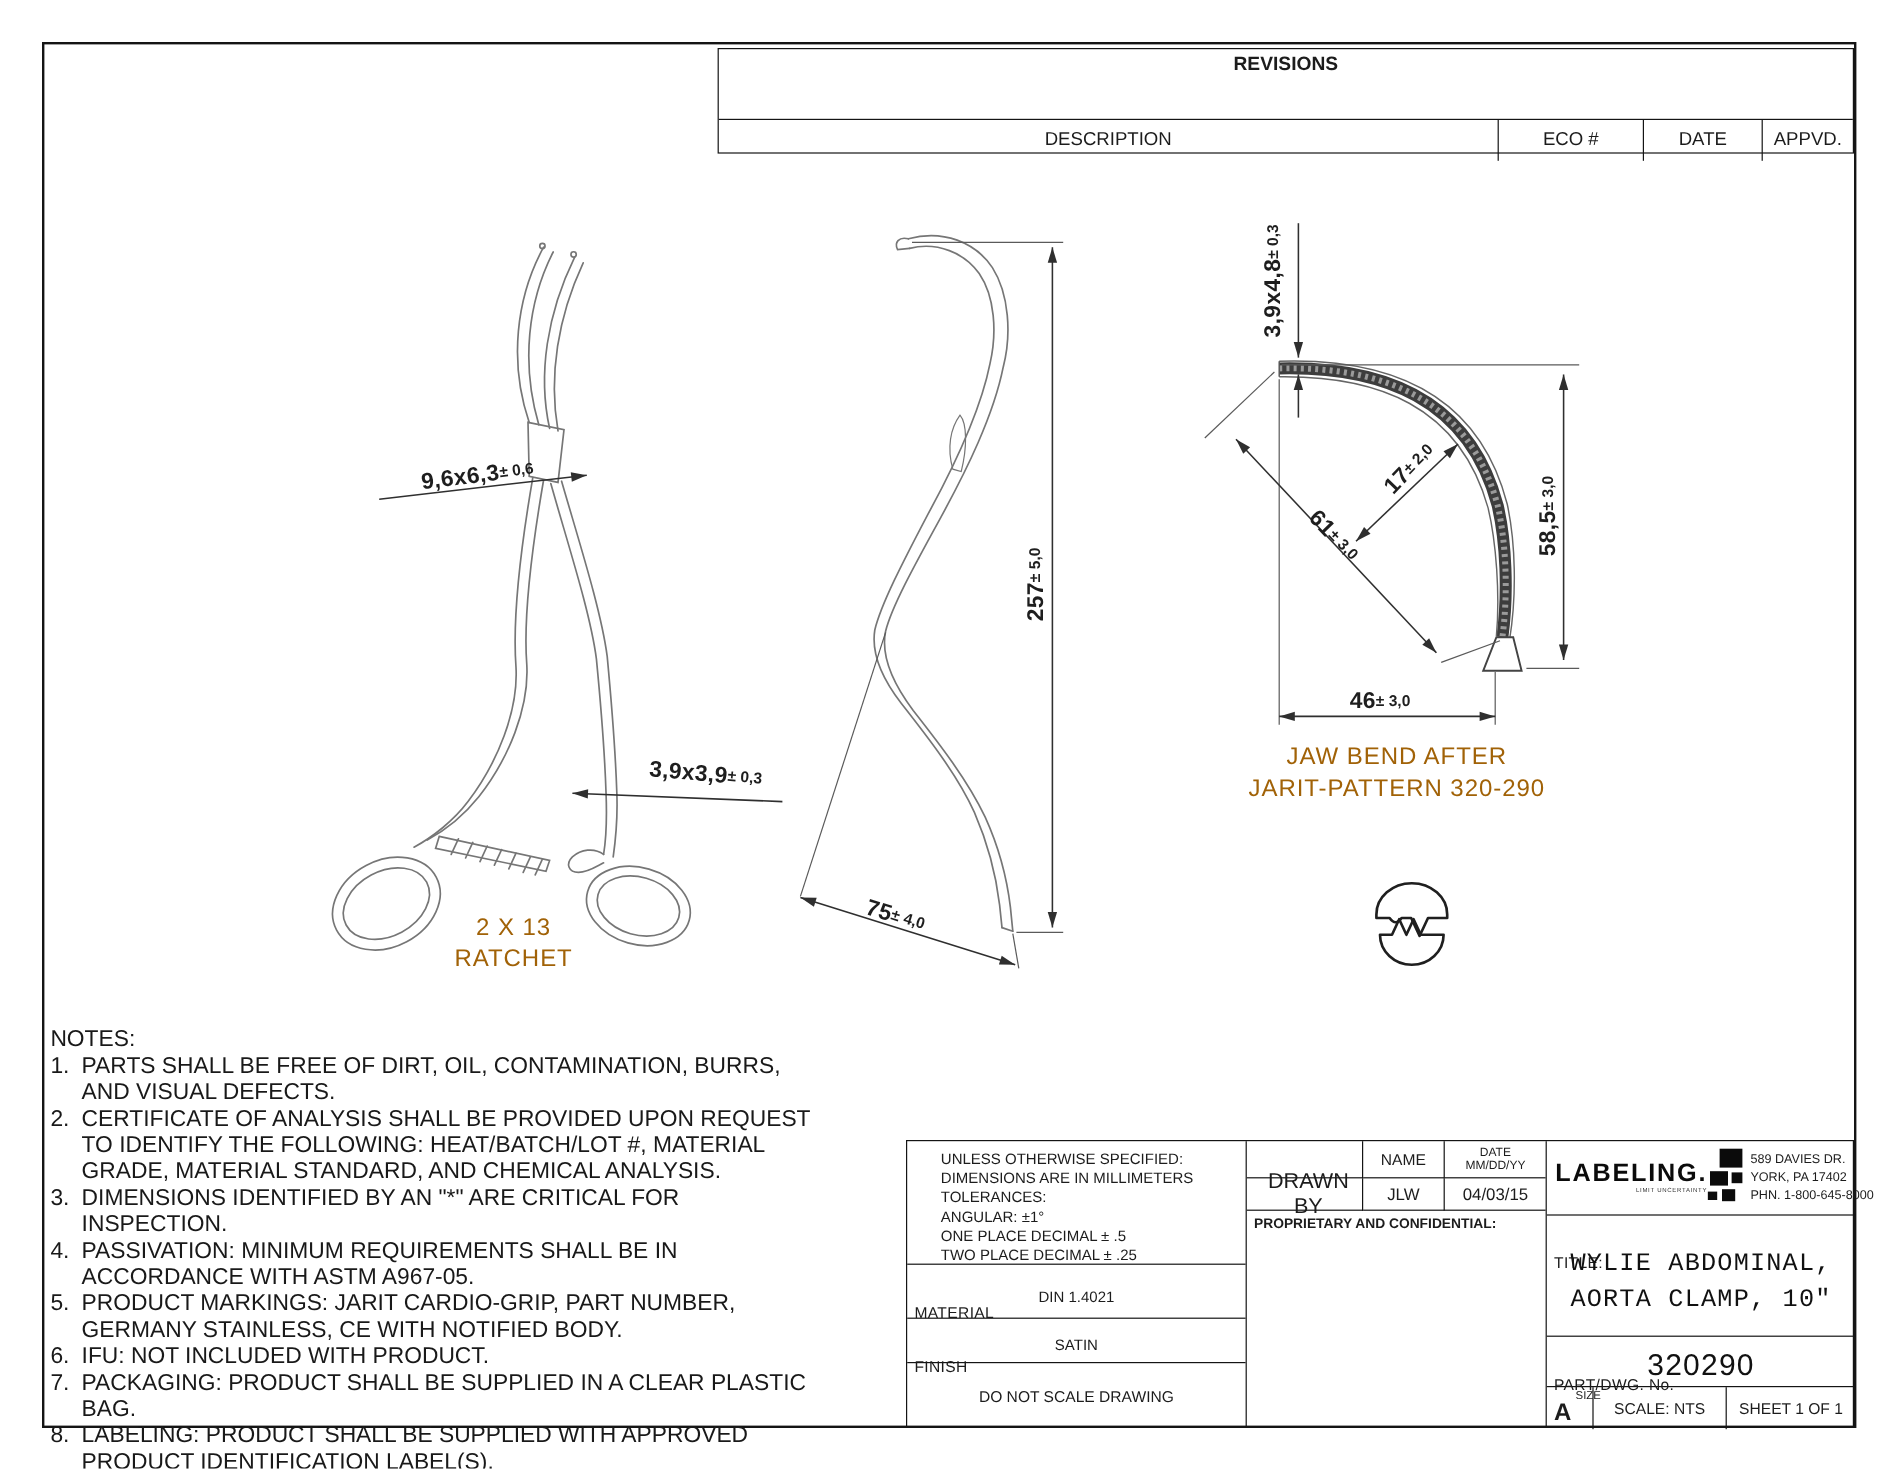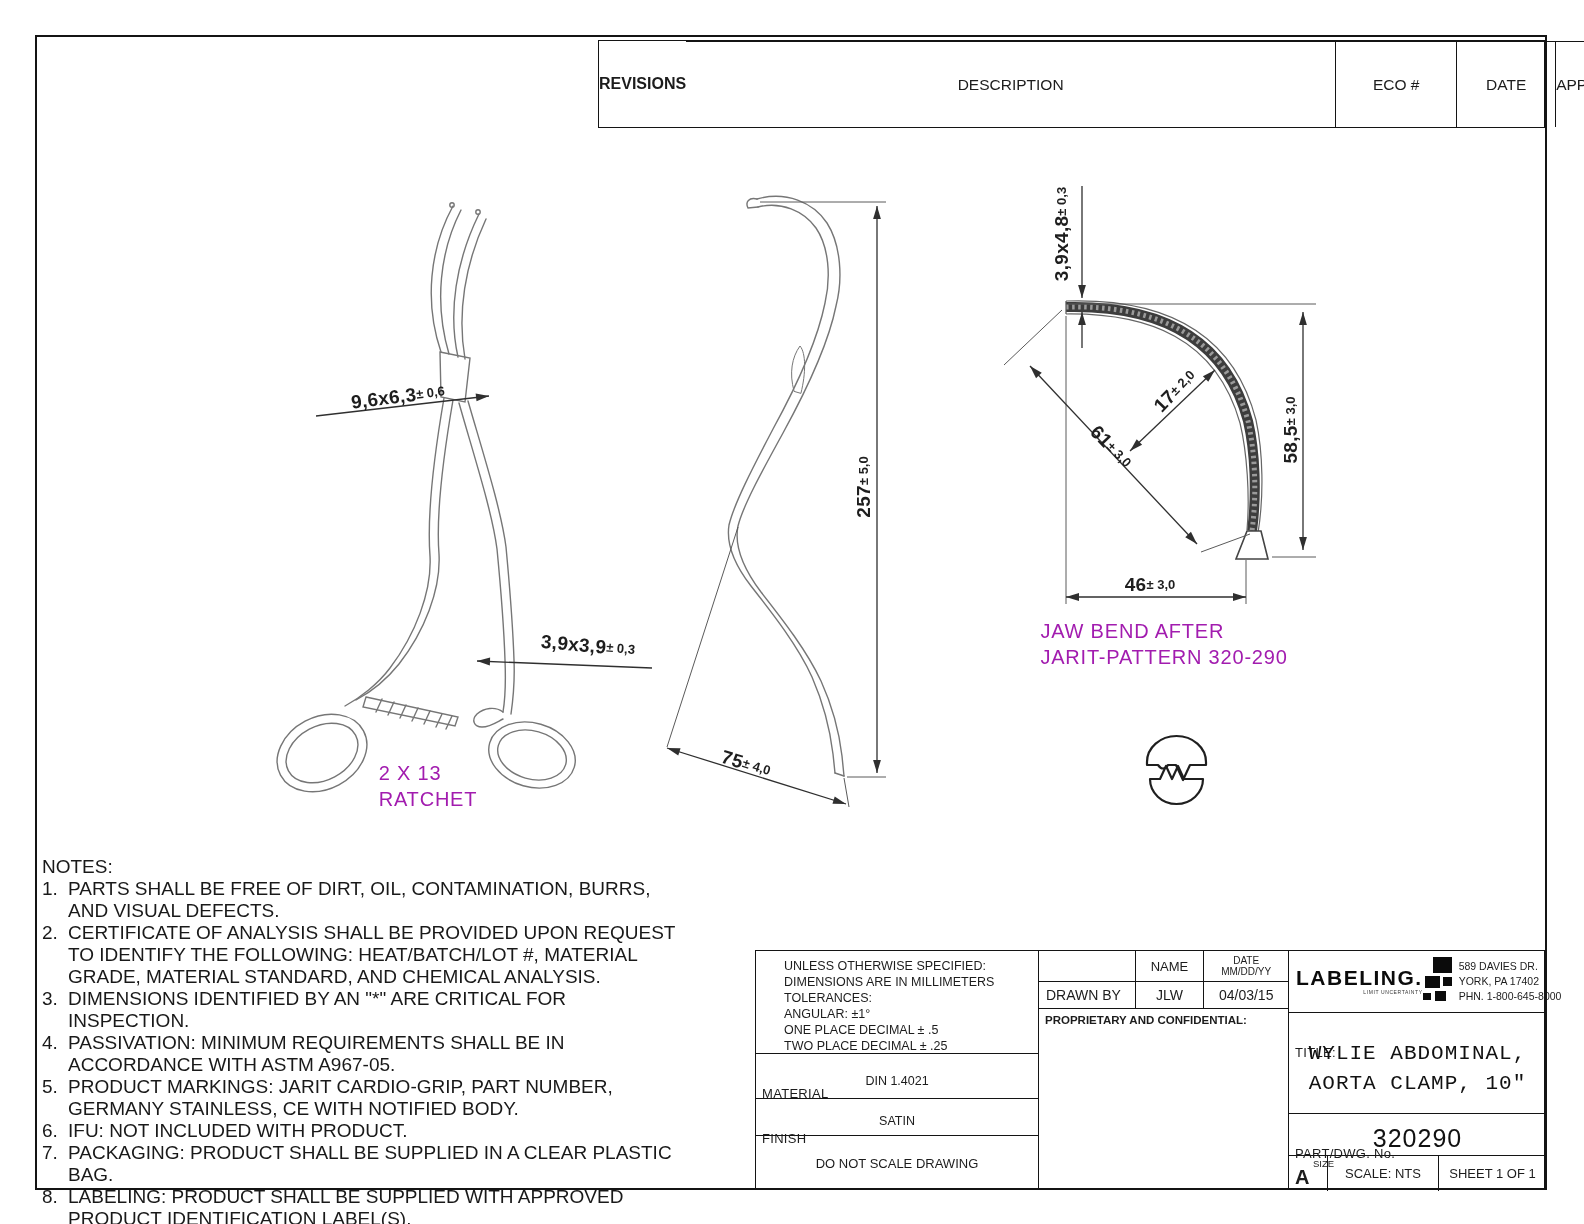--- a/index.html
+++ b/index.html
@@ -3,33 +3,33 @@
 <meta charset="utf-8">
 <style>
   html,body{margin:0;padding:0;background:#fff;}
   #stage{position:relative;width:1584px;height:1224px;background:#fff;overflow:hidden;
          font-family:"Liberation Sans",sans-serif;color:#1c1c1c;}
   .abs{position:absolute;}
   
   #sheet-border{left:35px;top:35px;width:1512px;height:1155px;border:2px solid #141414;box-sizing:border-box;}
   
   #rev{left:598px;top:40px;width:947px;height:88px;border:1.5px solid #141414;box-sizing:border-box;
-       display:flex;flex-direction:row;font-size:15.5px;}
+       display:flex;flex-direction:column;font-size:15.5px;gap:32px;}
   .rev-row{display:flex;flex:1;border-top:1.5px solid #141414;}
   .rev-row:first-child{border-top:none;}
   .rev-cell{display:flex;align-items:center;justify-content:center;border-left:1.5px solid #141414;box-sizing:border-box;}
   .rev-cell:first-child{border-left:none;}
   .c-desc{width:649px;} .c-eco{width:121px;} .c-date{width:99px;} .c-app{flex:1;}
   .rev-title{font-weight:bold;font-size:16px;}
   
   .dim{position:absolute;transform:translate(-50%,-50%) rotate(var(--r,0deg));
        font-size:19px;font-weight:bold;color:#1e1e1e;white-space:nowrap;letter-spacing:.3px;}
   .dim .tol{font-size:13px;vertical-align:2px;letter-spacing:0;}
   
-  .cap{position:absolute;text-align:left;font-size:20px;line-height:26px;color:#a21caf;letter-spacing:.8px;white-space:nowrap;transform:translateX(-50%);}
+  .cap{position:absolute;text-align:center;font-size:20px;line-height:26px;color:#a16207;letter-spacing:.8px;white-space:nowrap;transform:translateX(-50%);}
   
   #notes{left:42px;top:856px;width:648px;font-size:19px;line-height:22px;color:#191919;}
   .note-item{display:flex;}
   .note-item .n{width:26px;flex:none;}
   .note-item .t{flex:1;}
   
   #tb{left:755px;top:950px;width:790px;height:240px;border:1.5px solid #141414;box-sizing:border-box;font-size:12.5px;}
   .tb-col{position:absolute;top:0;height:100%;border-right:1.5px solid #141414;box-sizing:border-box;}
   #tb-col1{left:0;width:283px;}
   #tb-col2{left:283px;width:250px;}
@@ -241,21 +241,21 @@
         <div class="mg-cell" style="width:97px;"></div>
         <div class="mg-cell" style="width:69px;font-size:13px;">NAME</div>
         <div class="mg-cell" style="width:84px;font-size:10px;line-height:11px;">
           <div>
               <div>DATE</div>
               <div>MM/DD/YY</div>
             </div>
         </div>
       </div>
       <div class="mini-grid" style="top:31px;height:27px;">
-        <div class="mg-cell" style="width:97px;justify-content:flex-start;padding-left:7px;font-size:14px;">DRAWN BY</div>
+        <div class="mg-cell" style="width:97px;justify-content:flex-start;padding-left:7px;font-size:18px;">DRAWN BY</div>
         <div class="mg-cell" style="width:69px;font-size:14px;">JLW</div>
         <div class="mg-cell" style="width:84px;font-size:14px;">04/03/15</div>
       </div>
       <div id="prop">
         <span class="b">PROPRIETARY AND CONFIDENTIAL:</span>
       </div>
     </div>
 
     <div id="tb-col3" class="tb-col">
       <div id="logo-box" class="tb-box">

